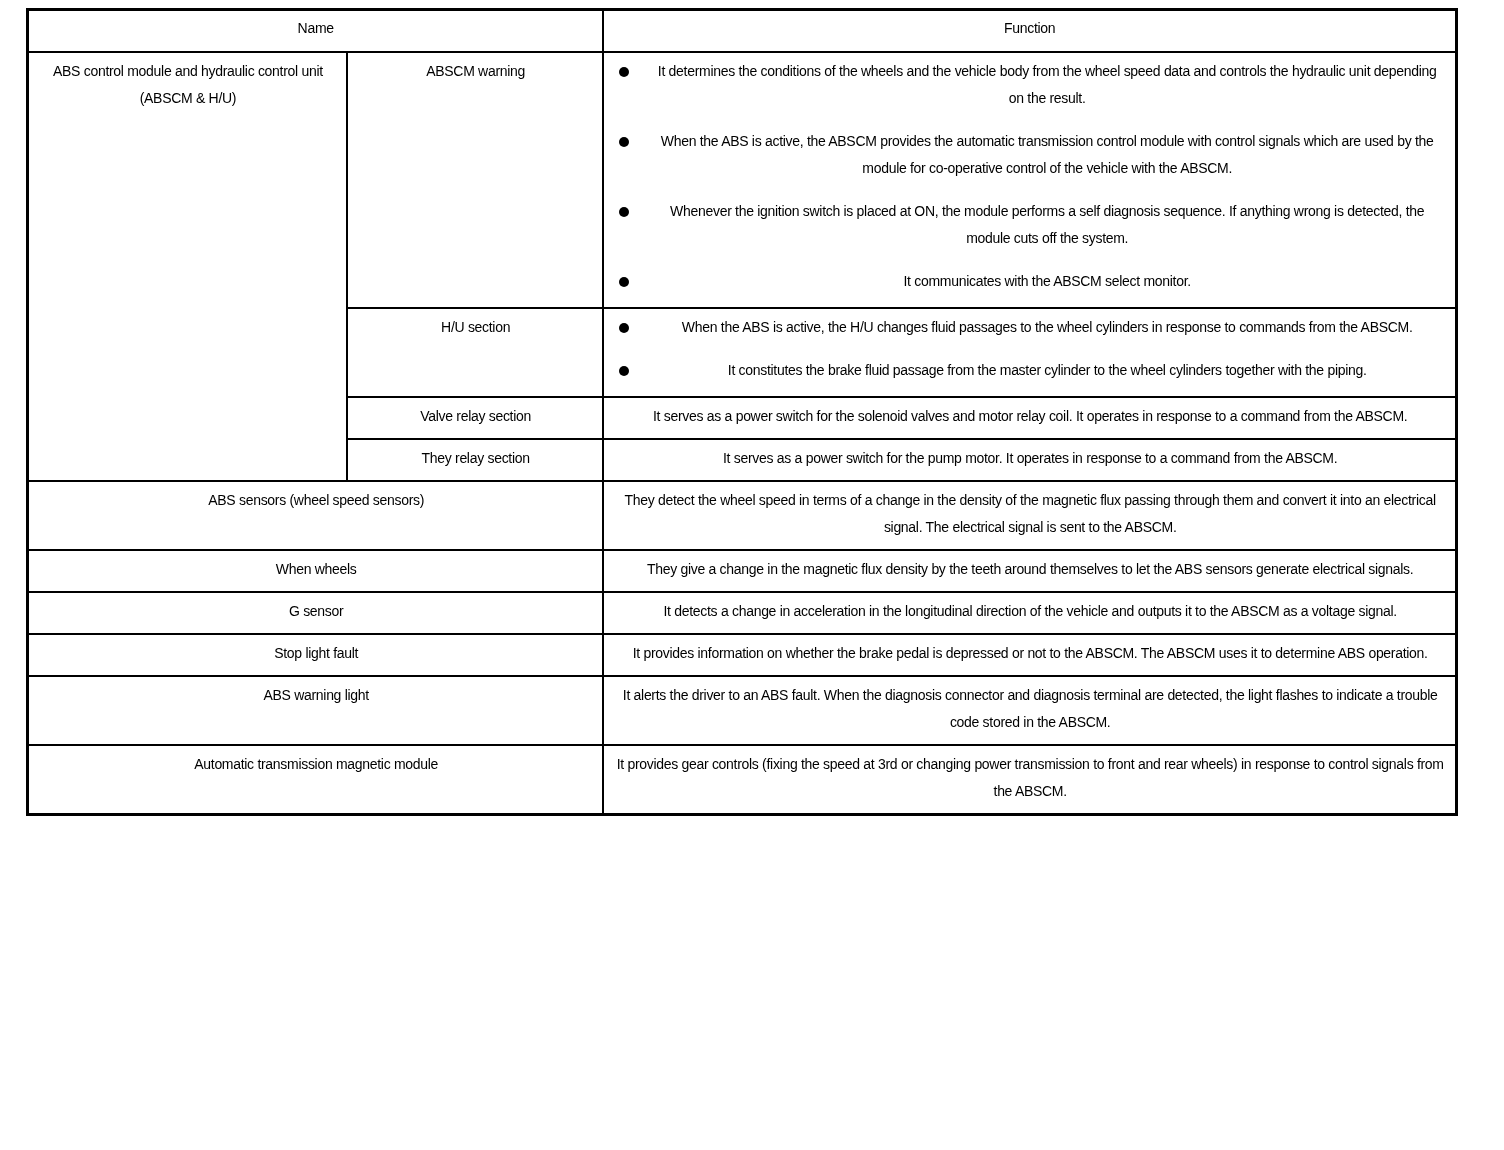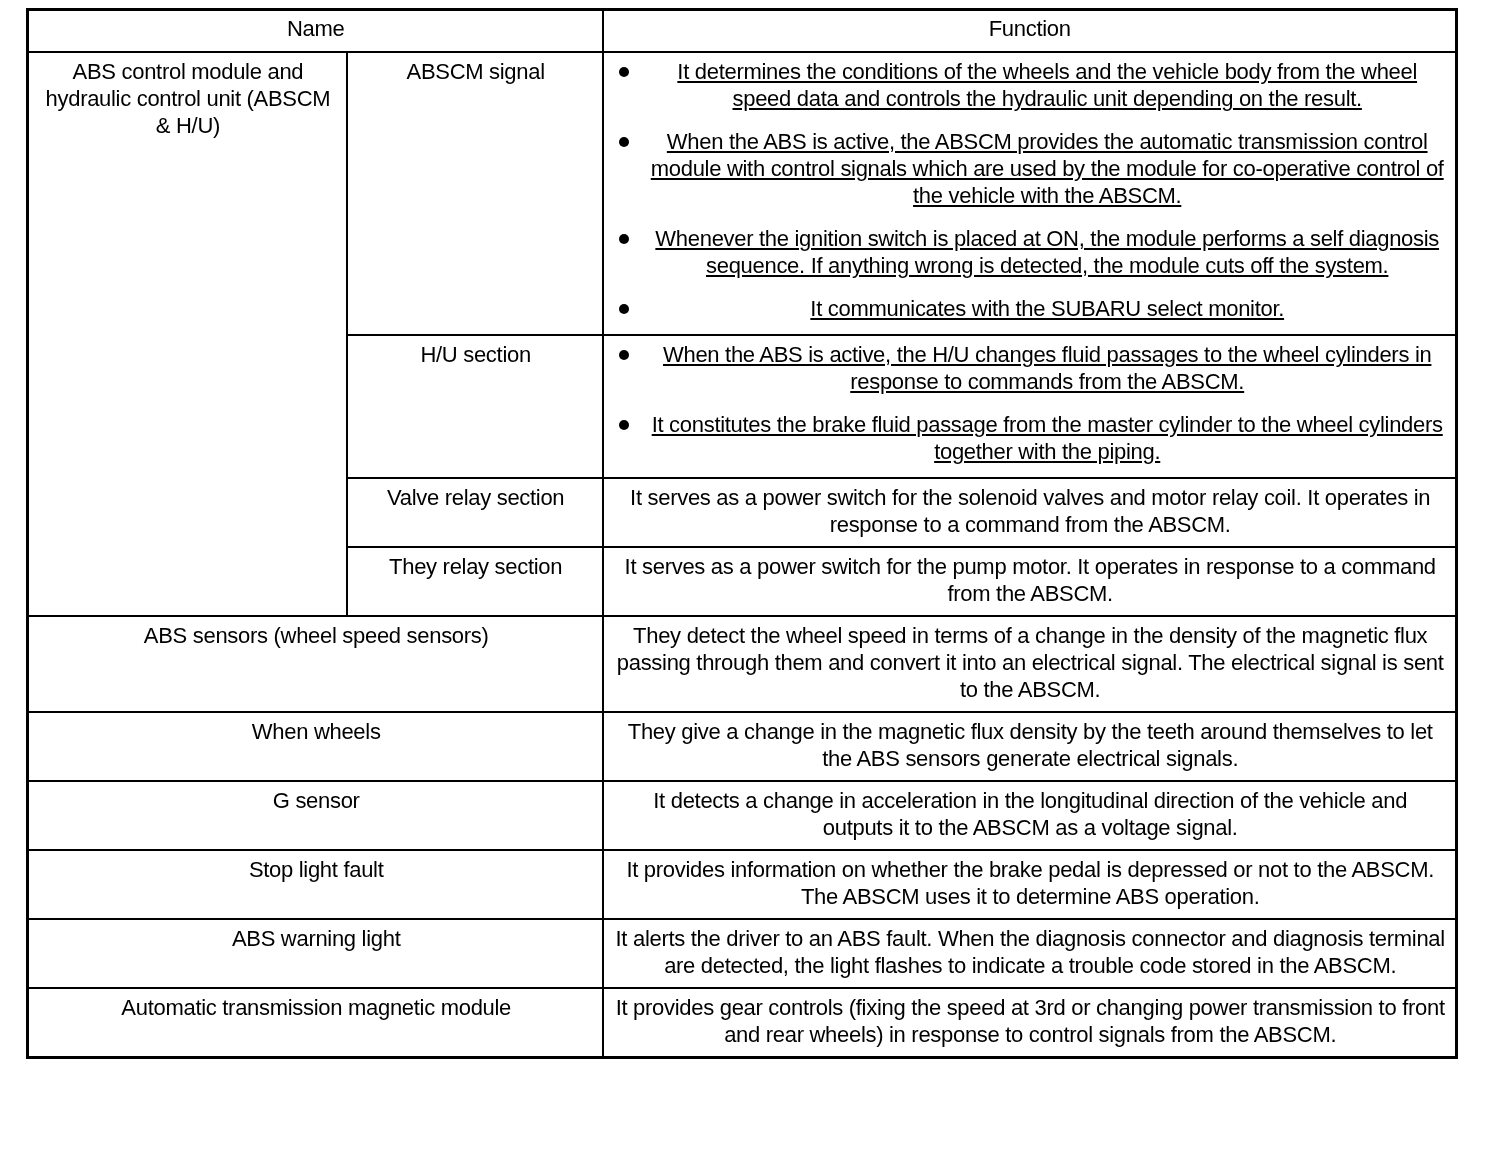--- a/index.html
+++ b/index.html
@@ -1,36 +1,36 @@
 <!DOCTYPE html>
 <html><head>
 <meta charset="utf-8">
 <style>
   html, body { margin: 0; padding: 0; background: #ffffff; }
   body { width: 1504px; height: 1150px; position: relative; font-family: "Liberation Sans", sans-serif; color: #000; }
   table.spec {
     position: absolute; left: 26px; top: 8px;
     width: 1432px;
     border-collapse: collapse;
-    font-size: 22px; line-height: 27px;
+    font-size: 14px; line-height: 27px;
     letter-spacing: -0.3px;
   }
   table.spec td, table.spec th {
     border: 2px solid #000;
     vertical-align: top;
     padding: 5px 10px 8px 11px;
     text-align: center;
     font-weight: normal;
   }
   table.spec th { text-align: center; padding: 4px 10px 6px 10px; height: 30px; }
   col.c1 { width: 320px; }
   col.c2 { width: 257px; }
   col.c3 { width: 855px; }
   table.spec { border: 3px solid #000; }
-  ul.bullets { list-style: none; margin: 0; padding: 0; text-decoration: underline; }
+  ul.bullets { list-style: none; margin: 0; padding: 0; }
   ul.bullets li { position: relative; padding-left: 34px; margin-bottom: 16px; }
   ul.bullets li:last-child { margin-bottom: 4px; }
   ul.bullets li .dot {
     position: absolute; left: 4px; top: 9px; width: 10px; height: 10px;
     border-radius: 50%; background: #000;
   }
 </style>
 </head>
 <body>
 
@@ -43,27 +43,27 @@
   <thead>
     <tr>
       <th colspan="2">Name</th>
       <th>Function</th>
     </tr>
   </thead>
   <tbody>
 
     <tr>
       <td rowspan="4">ABS control module and hydraulic control unit (ABSCM &amp; H/U)</td>
-      <td>ABSCM signal</td>
+      <td>ABSCM warning</td>
       <td>
         <ul class="bullets">
           <li><span class="dot"></span><span>It determines the conditions of the wheels and the vehicle body from the wheel speed data and controls the hydraulic unit depending on the result.</span></li>
           <li><span class="dot"></span><span>When the ABS is active, the ABSCM provides the automatic transmission control module with control signals which are used by the module for co-operative control of the vehicle with the ABSCM.</span></li>
           <li><span class="dot"></span><span>Whenever the ignition switch is placed at ON, the module performs a self diagnosis sequence. If anything wrong is detected, the module cuts off the system.</span></li>
-          <li><span class="dot"></span><span>It communicates with the SUBARU select monitor.</span></li>
+          <li><span class="dot"></span><span>It communicates with the ABSCM select monitor.</span></li>
         </ul>
       </td>
     </tr>
 
     <tr>
       <td>H/U section</td>
       <td>
         <ul class="bullets">
           <li><span class="dot"></span><span>When the ABS is active, the H/U changes fluid passages to the wheel cylinders in response to commands from the ABSCM.</span></li>
           <li><span class="dot"></span><span>It constitutes the brake fluid passage from the master cylinder to the wheel cylinders together with the piping.</span></li>

